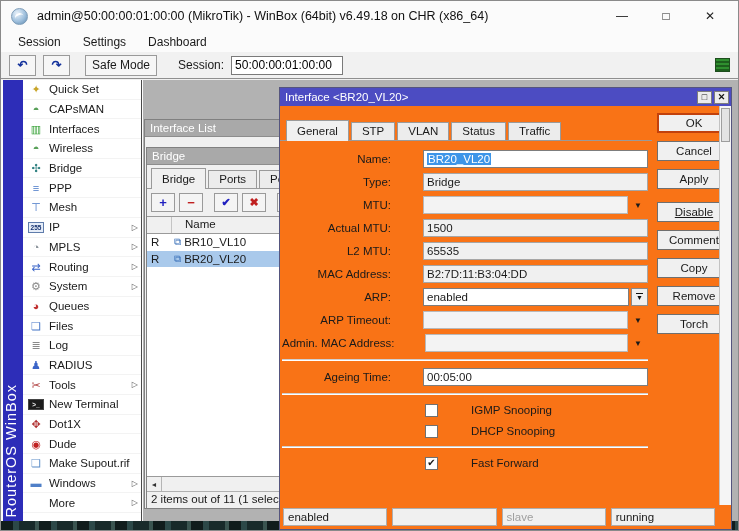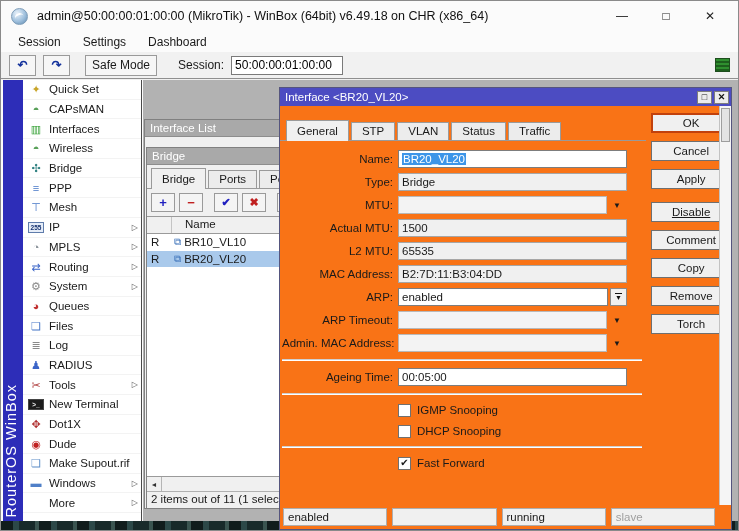--- a/index.html
+++ b/index.html
@@ -98,21 +98,21 @@
   .dlg-titlebar { height:18px; background:#4c4cc2; color:#fff; display:flex; align-items:center;
     padding:0 2px 0 5px; font-size:11.5px; }
   .dlg-ctls { margin-left:auto; display:flex; gap:2px; }
   .dlg-ctl { width:15px; height:13px; background:#ececec; border:1px solid #7d7d7d;
     display:flex; align-items:center; justify-content:center; font-size:9px; color:#111; font-weight:bold; }
   .dlg-body { flex:1; display:flex; position:relative; overflow:hidden; }
   .dlg-left { width:372px; display:flex; flex-direction:column;margin-top:10px; }
   .dlg-tabs { height:25px; display:flex; align-items:flex-end; padding:4px 0 0 6px;
     border-bottom:1px solid #9a9a9a; }
   .dlg-form { flex:1; padding:9px 4px 4px 2px; display:flex; flex-direction:column; gap:5px; }
-  .frow { display:flex; align-items:center; height:18px; }
+  .frow { display:flex; align-items:center; height:18px;gap:27px; }
   .frow.cb { height:16px; }
   .flabel { width:116px; text-align:right; padding-right:5px; font-size:11.5px; white-space:nowrap; }
   .fgroup { width:229px; display:flex; align-items:center; height:100%; }
   .input { height:18px; display:flex; align-items:center; padding:0 3px; font-size:11.5px;
     border:1px solid #7d7d7d; background:#fff; flex:1; overflow:hidden; white-space:nowrap; }
   .input.readonly { background:#f0f0f0; border-color:#a6a6a6; }
   .input.disabled { background:#f3f3f3; border-color:#b8b8b8; }
   .sel-text { background:#3d95e8; color:#fff; padding:0 1px; }
   .flat-arrow { width:20px; text-align:center; font-size:8px; color:#1a1a1a; }
   .combo-btn { width:17px; height:18px; margin-left:2px; border:1px solid #8a8a8a; background:#f0f0f0;
@@ -495,22 +495,22 @@
           </div>
 
           <div class="dlg-scroll">
             <span class="dlg-scroll-thumb"></span>
           </div>
         </div>
 
         <div class="dlg-statusbar">
           <span class="status-box">enabled</span>
           <span class="status-box"></span>
+          <span class="status-box muted">slave</span>
           <span class="status-box">running</span>
-          <span class="status-box muted">slave</span>
         </div>
       </div>
 
     </div>
 
     <div class="desktop-strip"></div>
   </div>
 </div>
 
 </body></html>

